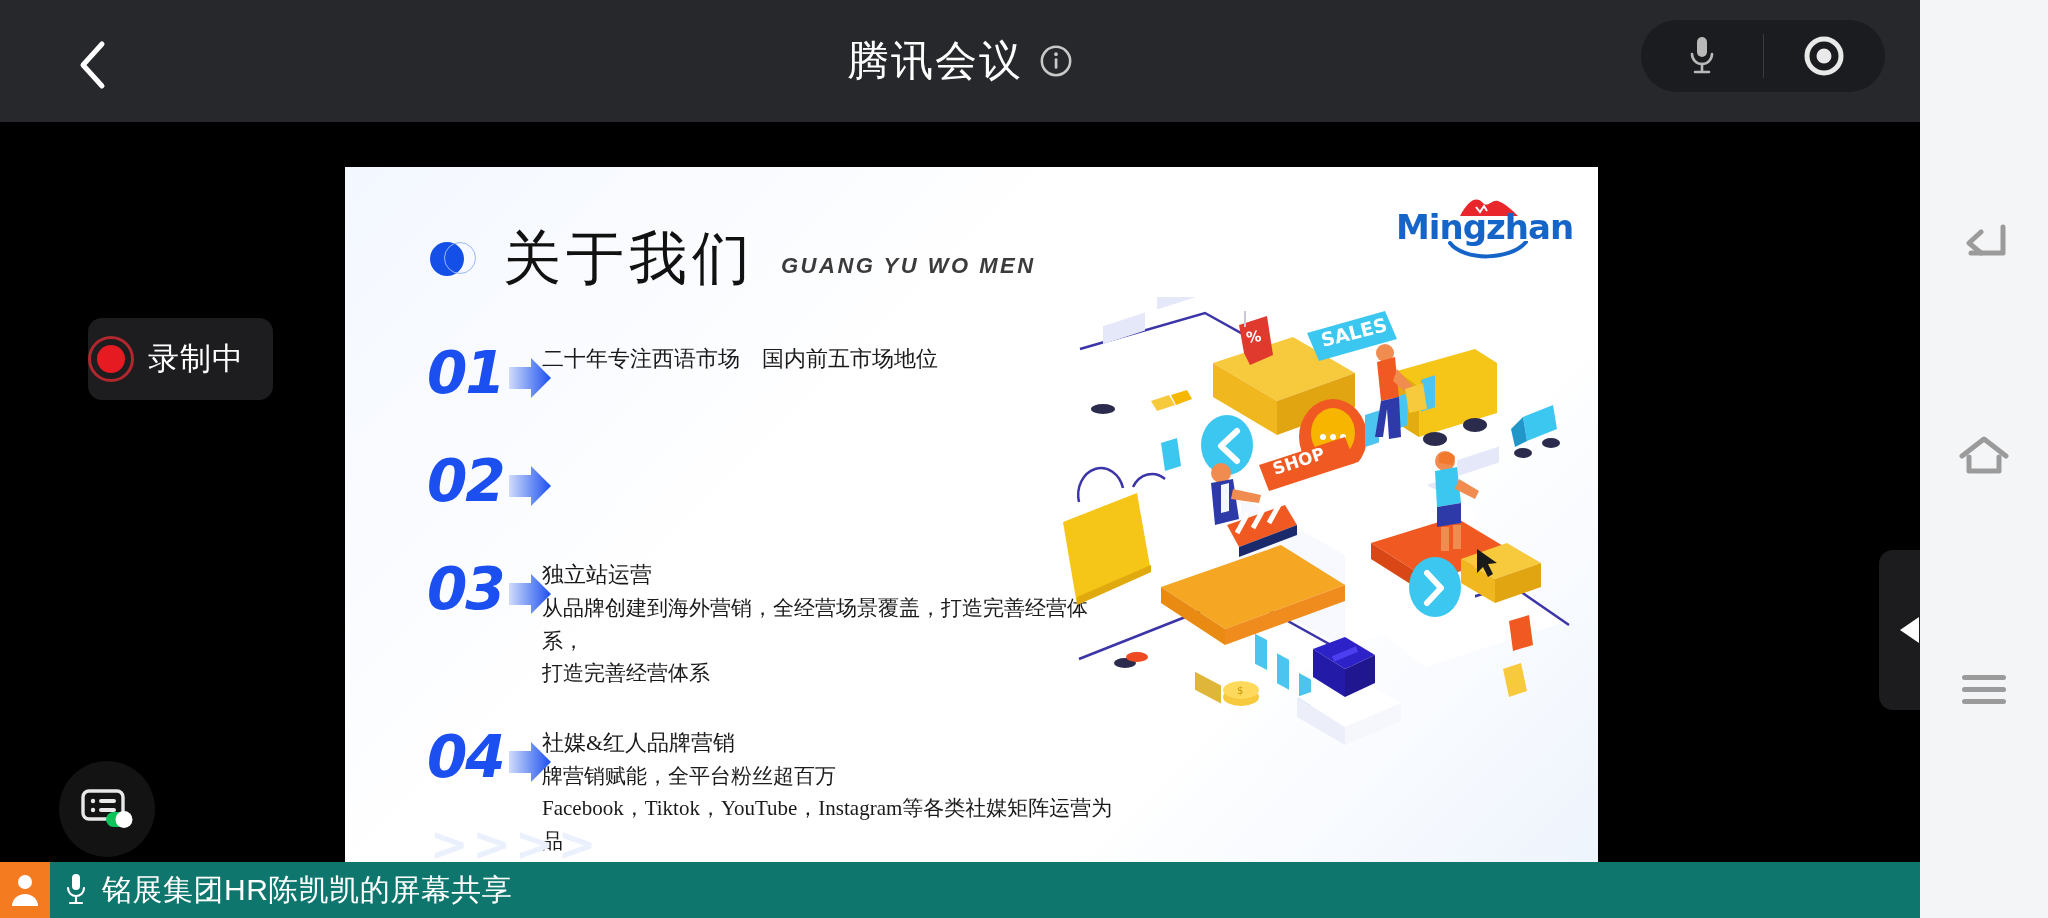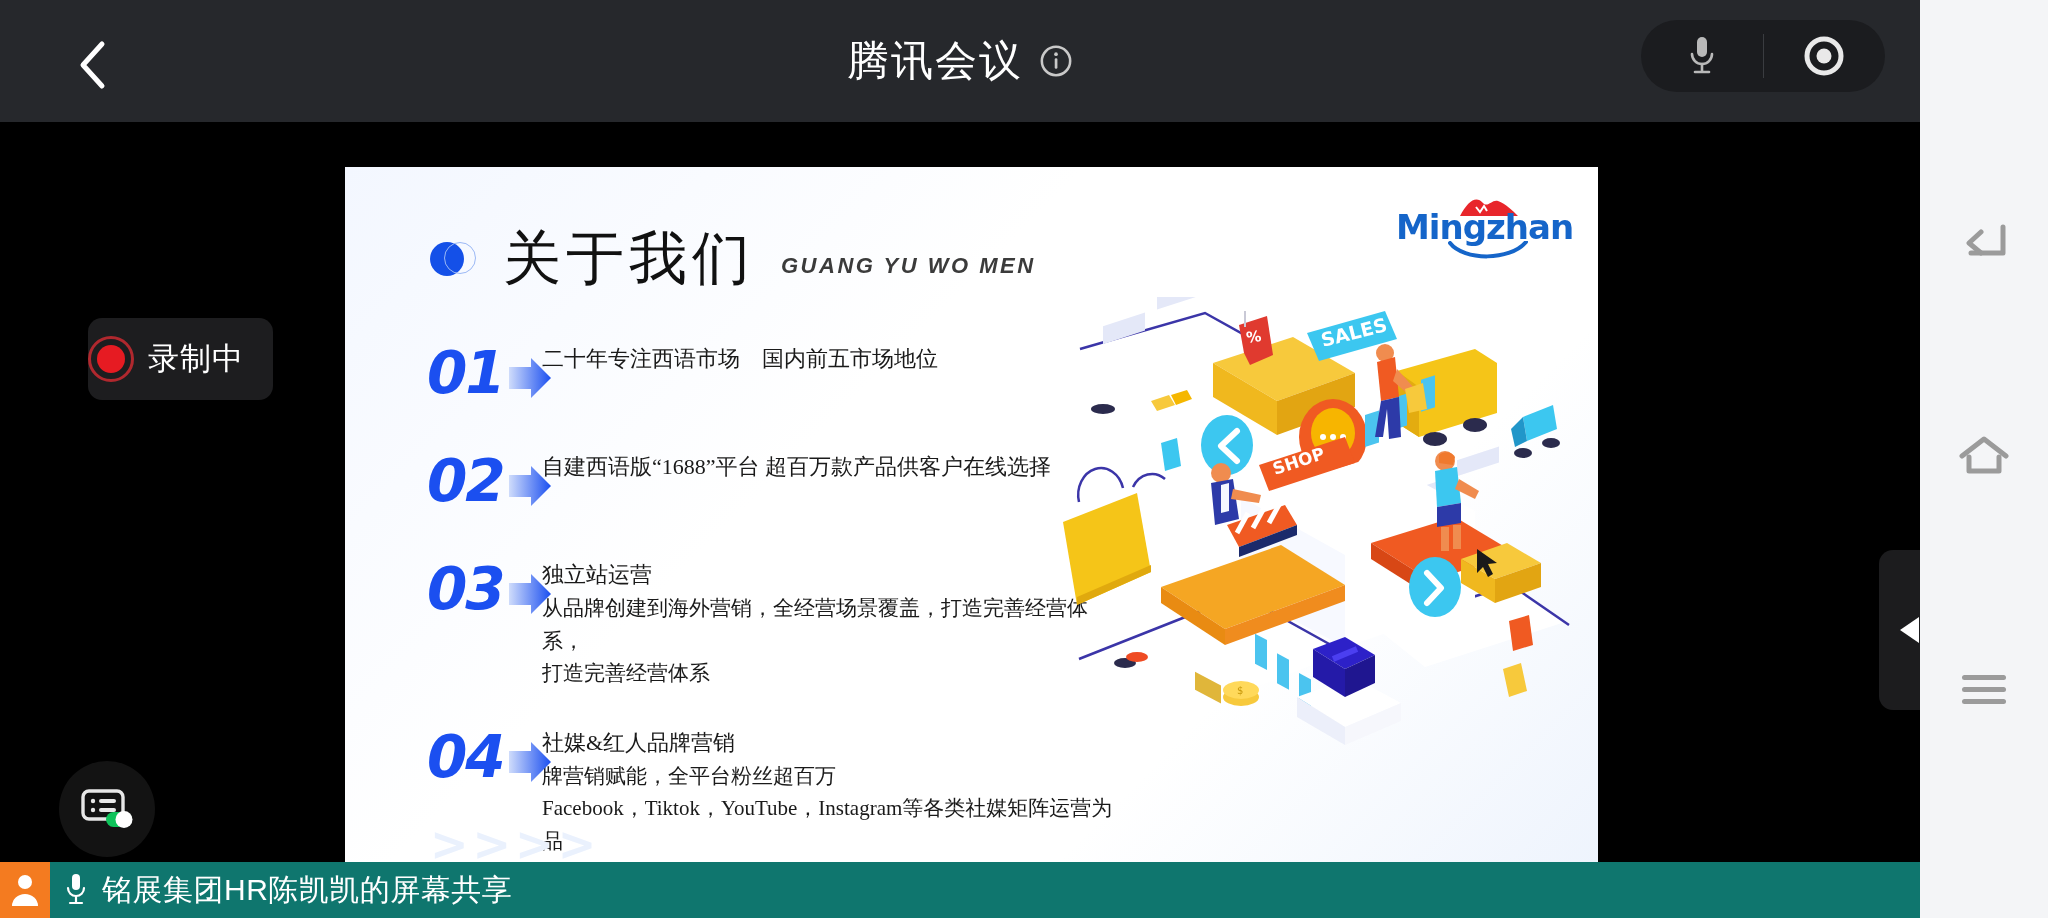--- a/index.html
+++ b/index.html
@@ -161,23 +161,20 @@
             <div class="li-t">二十年专注西语市场　国内前五市场地位</div>
           </div>
         </div>
 
         <div class="li">
           <div class="li-num">
             <span class="nm">02</span>
             <svg class="ar" viewBox="0 0 42 40">
               <path d="M0 9 L22 9 L22 0 L42 20 L22 40 L22 31 L0 31 Z" fill="url(#g1)"></path>
             </svg>
-          </div>
-          <div class="li-body">
-            <div class="li-t">自建西语版“1688”平台 超百万款产品供客户在线选择</div>
           </div>
         </div>
 
         <div class="li">
           <div class="li-num">
             <span class="nm">03</span>
             <svg class="ar" viewBox="0 0 42 40">
               <path d="M0 9 L22 9 L22 0 L42 20 L22 40 L22 31 L0 31 Z" fill="url(#g1)"></path>
             </svg>
           </div>

